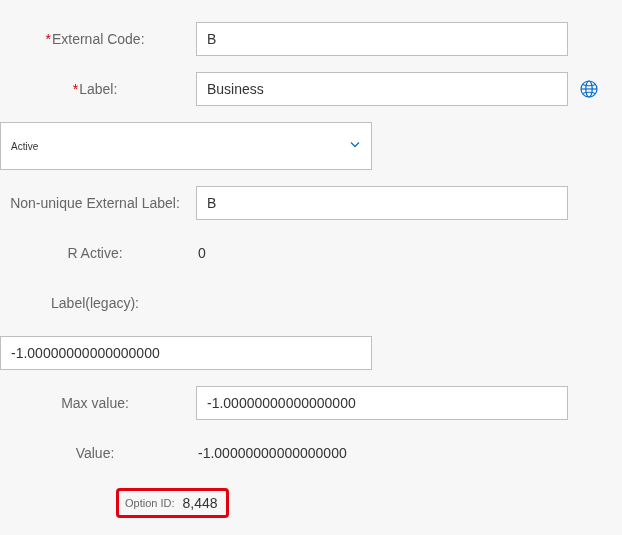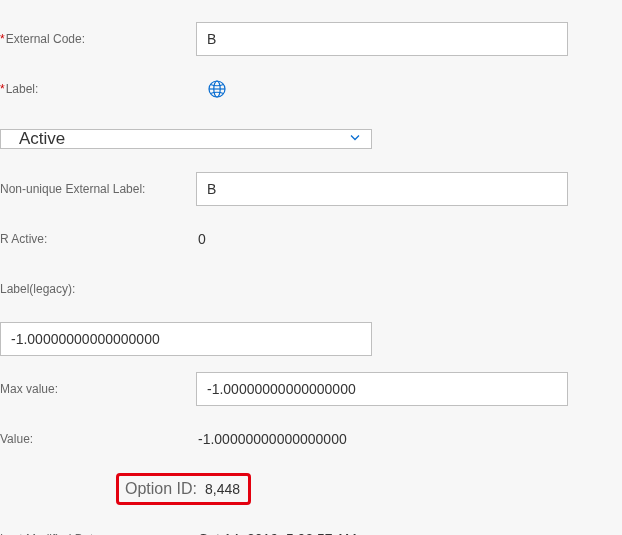--- a/index.html
+++ b/index.html
@@ -16,24 +16,24 @@
       padding-top: 22px;
     }
     .row {
       display: flex;
       align-items: center;
       margin-bottom: 16px;
       min-height: 34px;
     }
     .label-col {
       width: 196px;
-      text-align: left;
+      text-align: center;
       padding-right: 6px;
       color: #666;
-      font-size: 12px;
+      font-size: 14px;
       box-sizing: border-box;
     }
     .required {
       color: #c00;
       margin-right: 1px;
     }
     .input-col {
       position: relative;
     }
     .text-input {
@@ -46,24 +46,24 @@
       background: #fff;
       box-sizing: border-box;
       font-family: inherit;
     }
     .select-wrap {
       position: relative;
       width: 372px;
     }
     .select-field {
       width: 100%;
-      height: 20px;
+      height: 48px;
       border: 1px solid #bfbfbf;
-      padding: 0 18px;
-      font-size: 17px;
+      padding: 0 10px;
+      font-size: 10px;
       color: #333;
       background: #fff;
       box-sizing: border-box;
       display: flex;
       align-items: center;
       cursor: pointer;
     }
     .chevron {
       position: absolute;
       right: 10px;
@@ -85,21 +85,21 @@
     .highlight-row {
       display: inline-flex;
       align-items: center;
       border: 3px solid #e3000f;
       border-radius: 4px;
       padding: 4px 8px 4px 6px;
       margin-left: -6px;
     }
     .highlight-row .label-inline {
       color: #666;
-      font-size: 16px;
+      font-size: 11px;
       margin-right: 6px;
     }
     .row-option {
       margin-left: 122px;
       margin-bottom: 16px;
       min-height: 34px;
       display: flex;
       align-items: center;
     }
   </style>
@@ -113,20 +113,23 @@
       <span class="required">*</span><span>External Code:</span>
     </div>
     <div class="input-col">
       <input type="text" class="text-input" value="B" style="">
     </div>
   </div>
 
   <div class="row">
     <div class="label-col">
       <span class="required">*</span><span>Label:</span>
+    </div>
+    <div class="input-col">
+      <input type="text" class="text-input" value="Business" style="">
     </div>
     <div class="globe-btn">
       <svg width="18" height="18" viewBox="0 0 18 18" fill="none" stroke="#0a6ed1" stroke-width="1.2">
         <circle cx="9" cy="9" r="8"></circle>
         <ellipse cx="9" cy="9" rx="3.2" ry="8"></ellipse>
         <line x1="1" y1="9" x2="17" y2="9"></line>
         <path d="M2.5 4.5 Q9 7 15.5 4.5" fill="none"></path>
         <path d="M2.5 13.5 Q9 11 15.5 13.5" fill="none"></path>
       </svg>
     </div>

